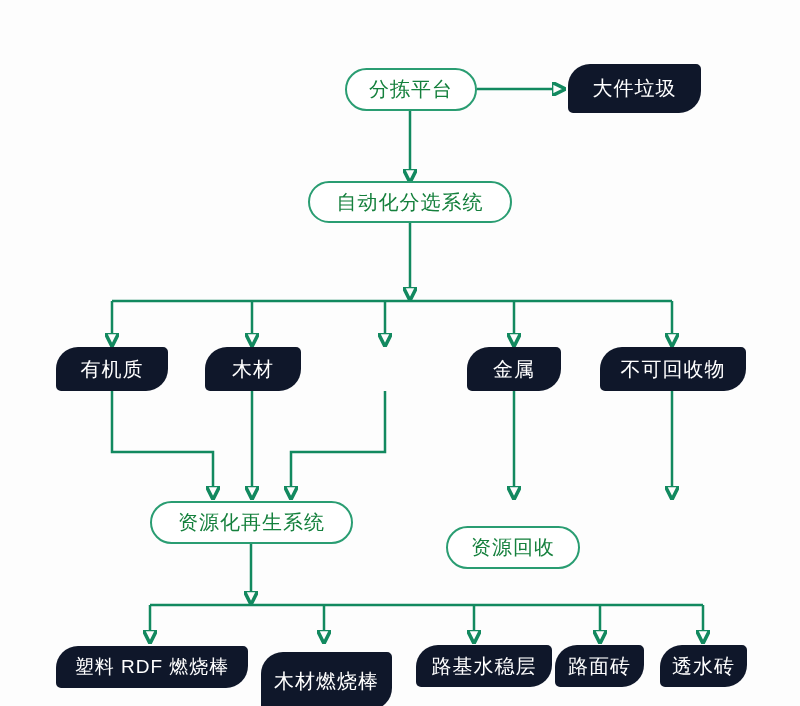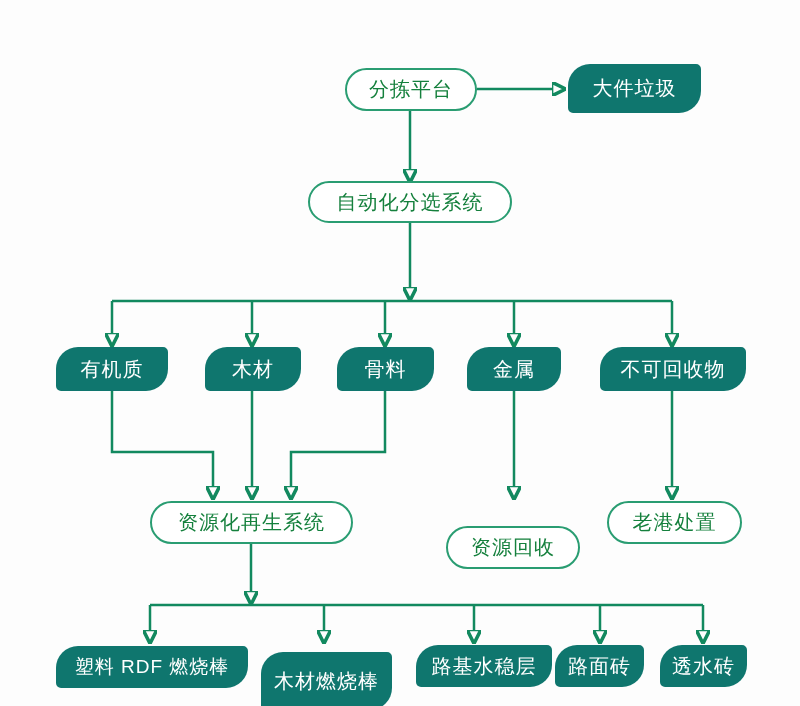--- a/index.html
+++ b/index.html
@@ -7,21 +7,21 @@
     position:relative;width:800px;height:706px;background:#fdfdfd;overflow:hidden;
     font-family:"Liberation Sans","DejaVu Sans",sans-serif;
   }
   .connectors{position:absolute;left:0;top:0;width:800px;height:706px;}
   .connectors path{fill:none;stroke:#12895f;stroke-width:2.5px;}
   .node{
     position:absolute;display:flex;align-items:center;justify-content:center;
     box-sizing:border-box;font-size:20px;letter-spacing:1px;white-space:nowrap;
   }
   .pill{background:#ffffff;border:2.5px solid #2a9d72;border-radius:999px;color:#15803d;}
-  .leaf{background:#0f766e;color:#ffffff;border-radius:22px 5px 22px 5px;}
+  .leaf{background:#0f172a;color:#ffffff;border-radius:22px 5px 22px 5px;}
   
   #n-sorting{left:345px;top:68px;width:132px;height:43px;}
   #n-bulky{left:568px;top:64px;width:133px;height:49px;}
   #n-autosort{left:308px;top:181px;width:204px;height:42px;}
   #n-organic{left:56px;top:347px;width:112px;height:44px;}
   #n-wood{left:205px;top:347px;width:96px;height:44px;}
   #n-aggregate{left:337px;top:347px;width:97px;height:44px;}
   #n-metal{left:467px;top:347px;width:94px;height:44px;}
   #n-nonrec{left:600px;top:347px;width:146px;height:44px;}
   #n-regen{left:150px;top:501px;width:203px;height:43px;}
@@ -66,27 +66,25 @@
     <path d="M600 605 L600 631" marker-end="url(#arrow)"></path>
     <path d="M703 605 L703 631" marker-end="url(#arrow)"></path>
   </svg>
 
   <div id="n-sorting" class="node pill">分拣平台</div>
   <div id="n-bulky" class="node leaf">大件垃圾</div>
   <div id="n-autosort" class="node pill">自动化分选系统</div>
 
   <div id="n-organic" class="node leaf">有机质</div>
   <div id="n-wood" class="node leaf">木材</div>
-  <div id="n-aggregate" class="node leaf">骨料</div>
   <div id="n-metal" class="node leaf">金属</div>
   <div id="n-nonrec" class="node leaf">不可回收物</div>
 
   <div id="n-regen" class="node pill">资源化再生系统</div>
   <div id="n-recovery" class="node pill">资源回收</div>
-  <div id="n-laogang" class="node pill">老港处置</div>
 
   <div id="n-rdf" class="node leaf">塑料 RDF 燃烧棒</div>
   <div id="n-woodrod" class="node leaf">木材燃烧棒</div>
   <div id="n-roadbed" class="node leaf">路基水稳层</div>
   <div id="n-permeable" class="node leaf">透水砖</div>
   <div id="n-pavement" class="node leaf">路面砖</div>
 
 </div>
 
 </body></html>

